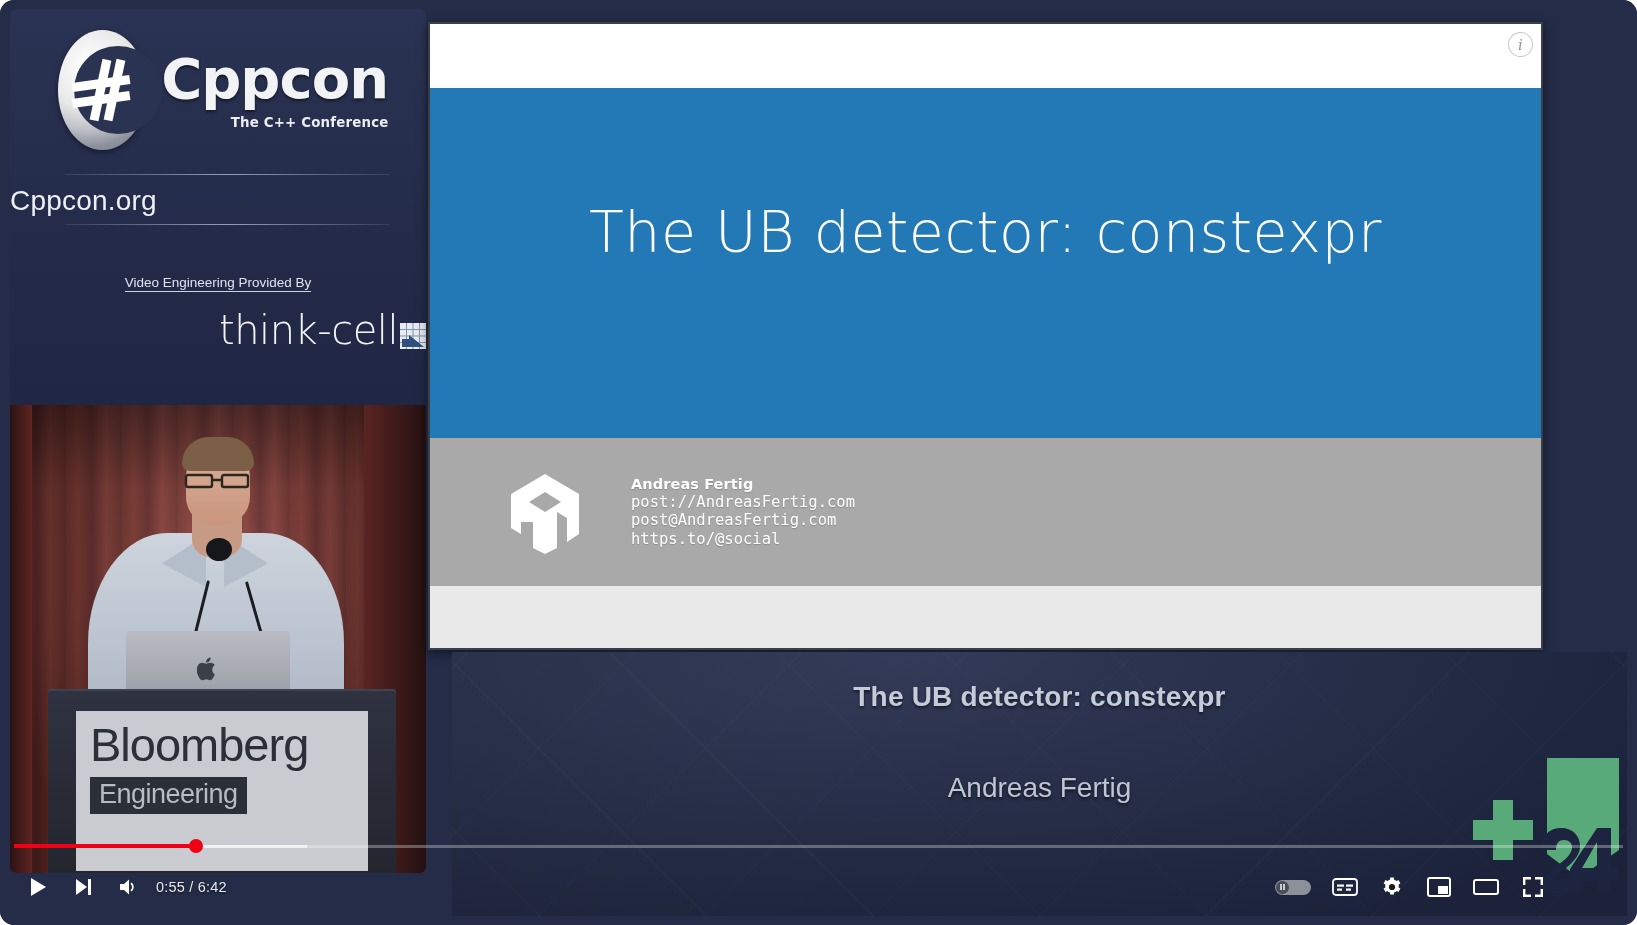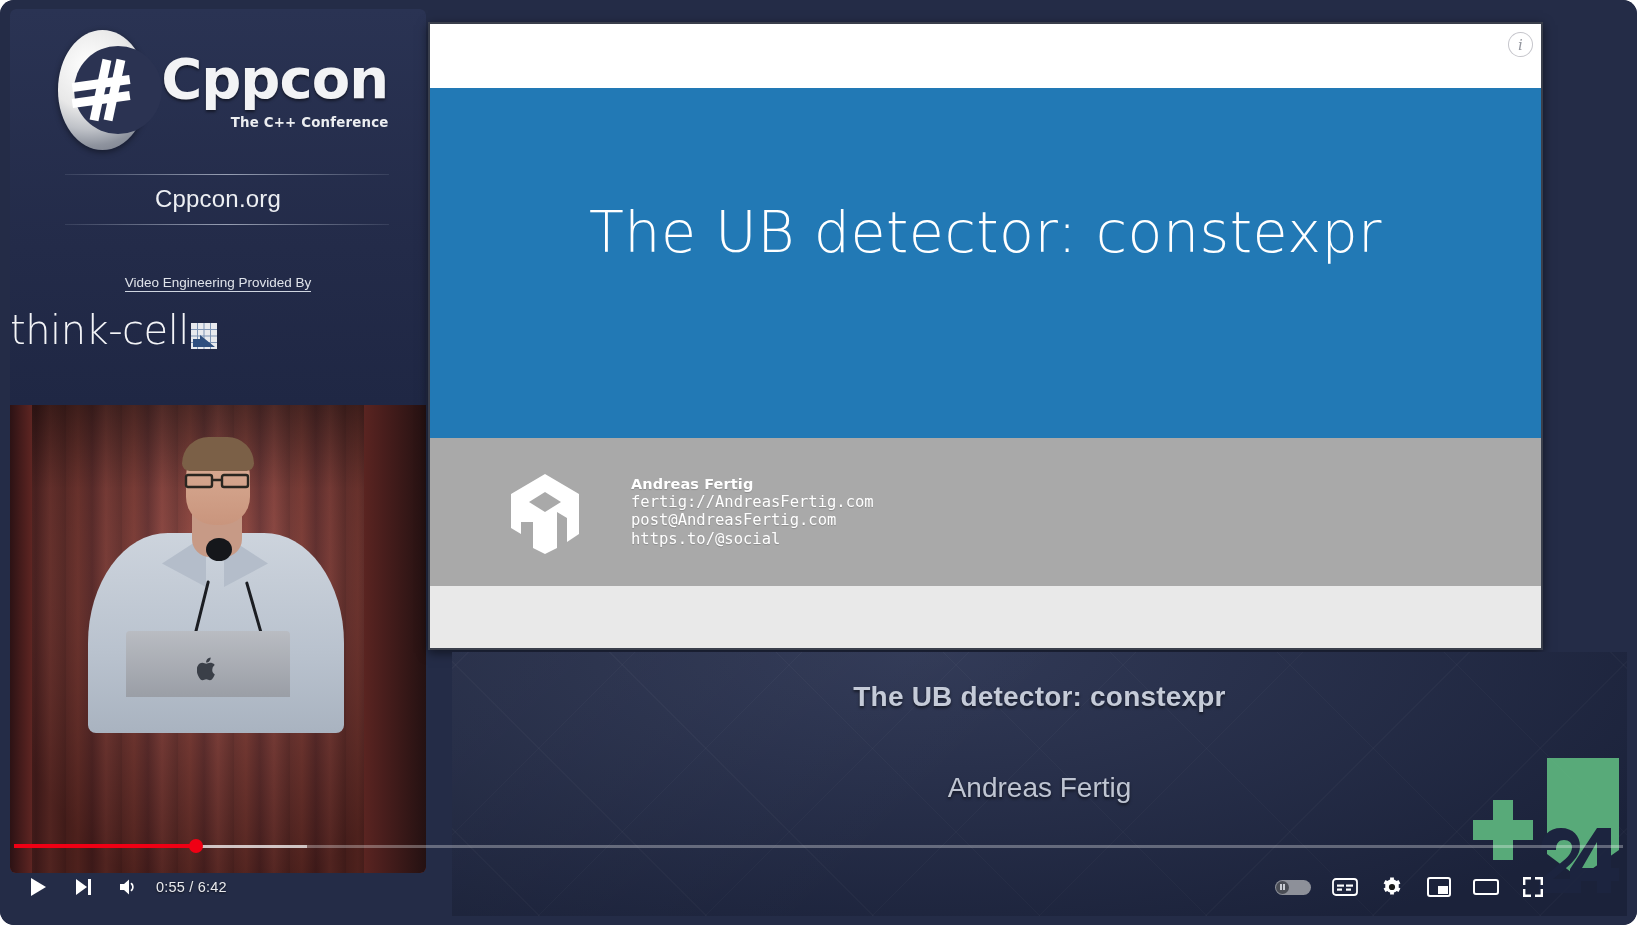--- a/index.html
+++ b/index.html
@@ -90,41 +90,40 @@
 
   .rule {
     position: absolute; left: 55px; width: 324px; height: 1px;
     background: linear-gradient(90deg, rgba(160,170,190,.15), rgba(190,198,215,.75), rgba(160,170,190,.15));
   }
   .rule.r1 { top: 165px; }
   .rule.r2 { top: 215px; }
 
   .site-url {
     position: absolute; left: 0; right: 0; top: 176px;
-    text-align: center;
-    font-size: 24px;
+    font-size: 28px;
     color: #edeff3;
     letter-spacing: .2px;
   }
 
   .sponsor-label {
     position: absolute; left: 0; right: 0; top: 266px;
     text-align: center;
     font-size: 13.5px;
     color: #dfe3ea;
   }
   .sponsor-label span {
     border-bottom: 1px solid #cfd5e0;
     padding-bottom: 1px;
   }
 
   .thinkcell {
     position: absolute; left: 0; right: 0; top: 298px;
     text-align: center;
-    display: flex; align-items: center; justify-content: flex-start; gap: 2px;
+    display: flex; align-items: center; justify-content: flex-end; gap: 2px;
   }
   .thinkcell .tc-word {
     font-family: "DejaVu Sans", sans-serif;
     font-size: 40px;
     font-weight: 300;
     color: #f3f4f7;
     letter-spacing: -.5px;
   }
   .tc-mark { width: 26px; height: 26px; position: relative; top: 6px; }
 
@@ -463,36 +462,42 @@
         <div class="mic-l"></div>
         <div class="mic-r"></div>
         <div class="mic-head"></div>
 
         <div class="laptop">
           <svg class="apple" viewBox="0 0 22 24">
             <path d="M15.3 12.6c0-3 2.4-4.4 2.5-4.5-1.4-2-3.5-2.3-4.2-2.3-1.8-.2-3.5 1-4.4 1-0.9 0-2.3-1-3.8-1C3.5 5.8 1.7 7 .7 8.9c-2 3.5-.5 8.7 1.4 11.5.9 1.4 2 2.9 3.5 2.8 1.4-.1 1.9-.9 3.6-.9 1.7 0 2.2.9 3.7.9 1.5 0 2.5-1.4 3.4-2.8 1.1-1.6 1.5-3.1 1.5-3.2-.1 0-2.9-1.1-2.5-4.6zM12.5 3.9c.8-.9 1.3-2.2 1.1-3.5-1.1.1-2.5.8-3.3 1.7-.7.8-1.3 2.1-1.2 3.4 1.2.1 2.5-.6 3.4-1.6z" fill="#3a3f48"></path>
           </svg>
         </div>
 
+        <div class="podium">
+          <div class="podium-plate">
+            <div class="bb">Bloomberg</div>
+            <div class="eng">Engineering</div>
+          </div>
+        </div>
       </div>
     </div>
   </div>
 
   <div class="slide">
     <div class="slide-band"></div>
     <div class="slide-title">The UB detector: constexpr</div>
 
     <div class="slide-footer">
       <svg class="footer-logo" viewBox="0 0 84 84">
         <path d="M42 4 L76 24 L76 64 L64 72 L64 48 L54 42 L54 78 L42 84 L30 78 L30 52 L18 52 L18 64 L8 58 L8 24 Z
                  M42 22 L26 32 L42 42 L58 32 Z" fill="#ffffff"></path>
       </svg>
       <div class="footer-lines">
         <div class="name">Andreas Fertig</div>
-        <div>fertig://AndreasFertig.com</div>
+        <div>post://AndreasFertig.com</div>
         <div>post@AndreasFertig.com</div>
         <div>https.to/@social</div>
       </div>
     </div>
 
     <div class="slide-bottom"></div>
     <div class="info-badge">i</div>
   </div>
 
   <div class="lower-stage">

